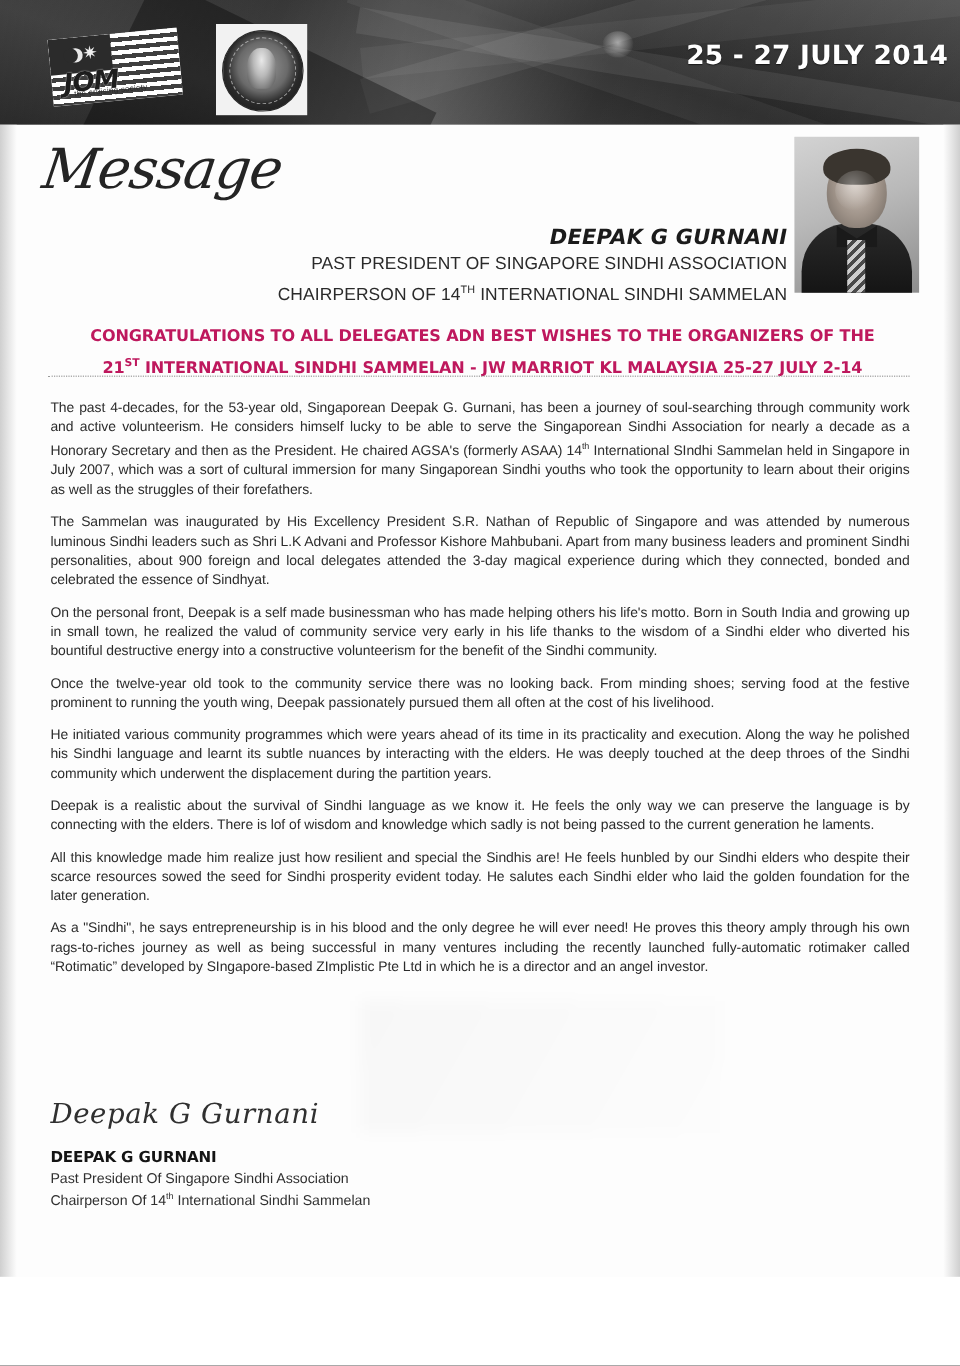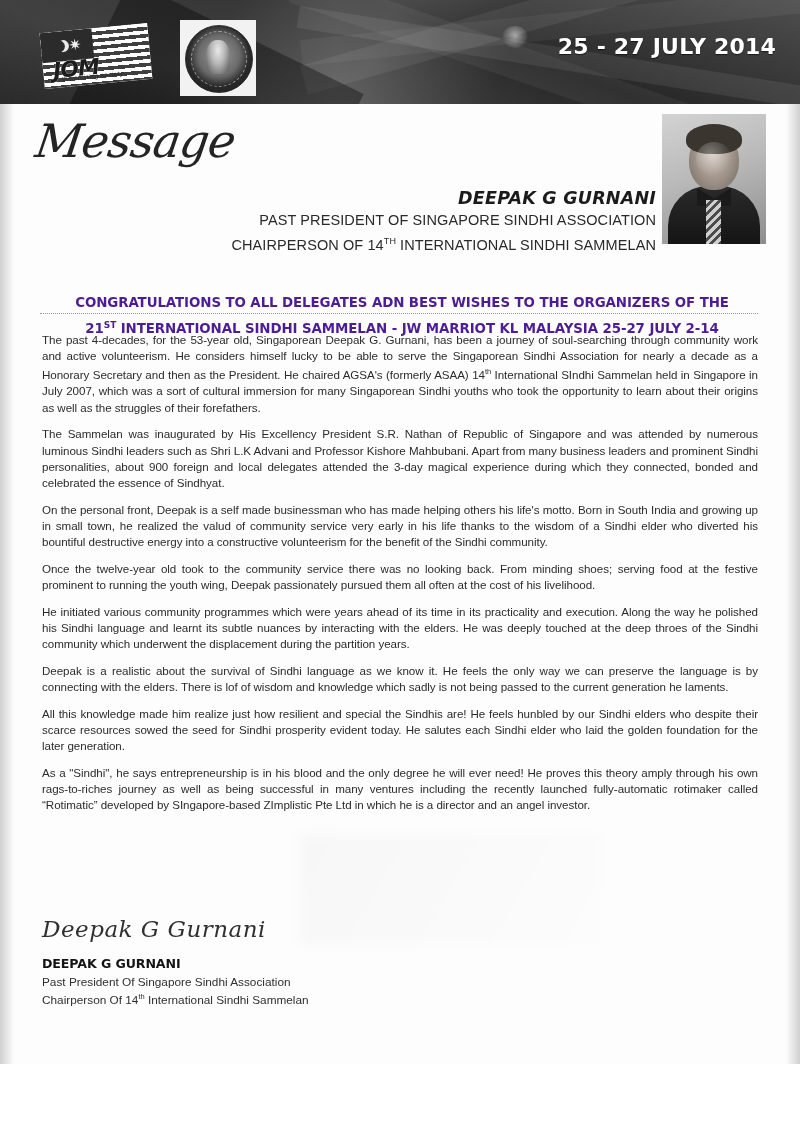--- a/index.html
+++ b/index.html
@@ -113,21 +113,21 @@
     border-radius: 45% 45% 35% 35%;
   }
   .seal-ring {
     position: absolute; left: 11px; top: 11px;
     width: 54px; height: 54px; border-radius: 50%;
     border: 1px dashed rgba(235,235,235,0.55);
   }
 
   .event-info {
     position: absolute;
-    right: 24px; top: 34px;
+    right: 10px; top: 34px;
     text-align: center;
     color: #ffffff;
   }
   .event-dates {
     font-family: "DejaVu Sans", sans-serif;
     font-weight: bold;
     font-size: 22px;
     letter-spacing: 0.2px;
     line-height: 25px;
     text-shadow: 0 1px 1px rgba(0,0,0,0.6);
@@ -245,22 +245,21 @@
   .headline {
     position: absolute;
     left: 52px; top: 166px;
     width: 700px;
     text-align: center;
     font-family: "DejaVu Sans", sans-serif;
     font-weight: bold;
     font-size: 13.4px;
     line-height: 22px;
     letter-spacing: -0.1px;
-    color: #4c1d95;
-    margin-top: 22px;
+    color: #be185d;
   }
   .headline sup { font-size: 9px; vertical-align: super; }
 
   .rule {
     position: absolute;
     left: 40px;
     width: 718px;
     height: 0;
     border-top: 1px dotted #9a9a9a;
   }

